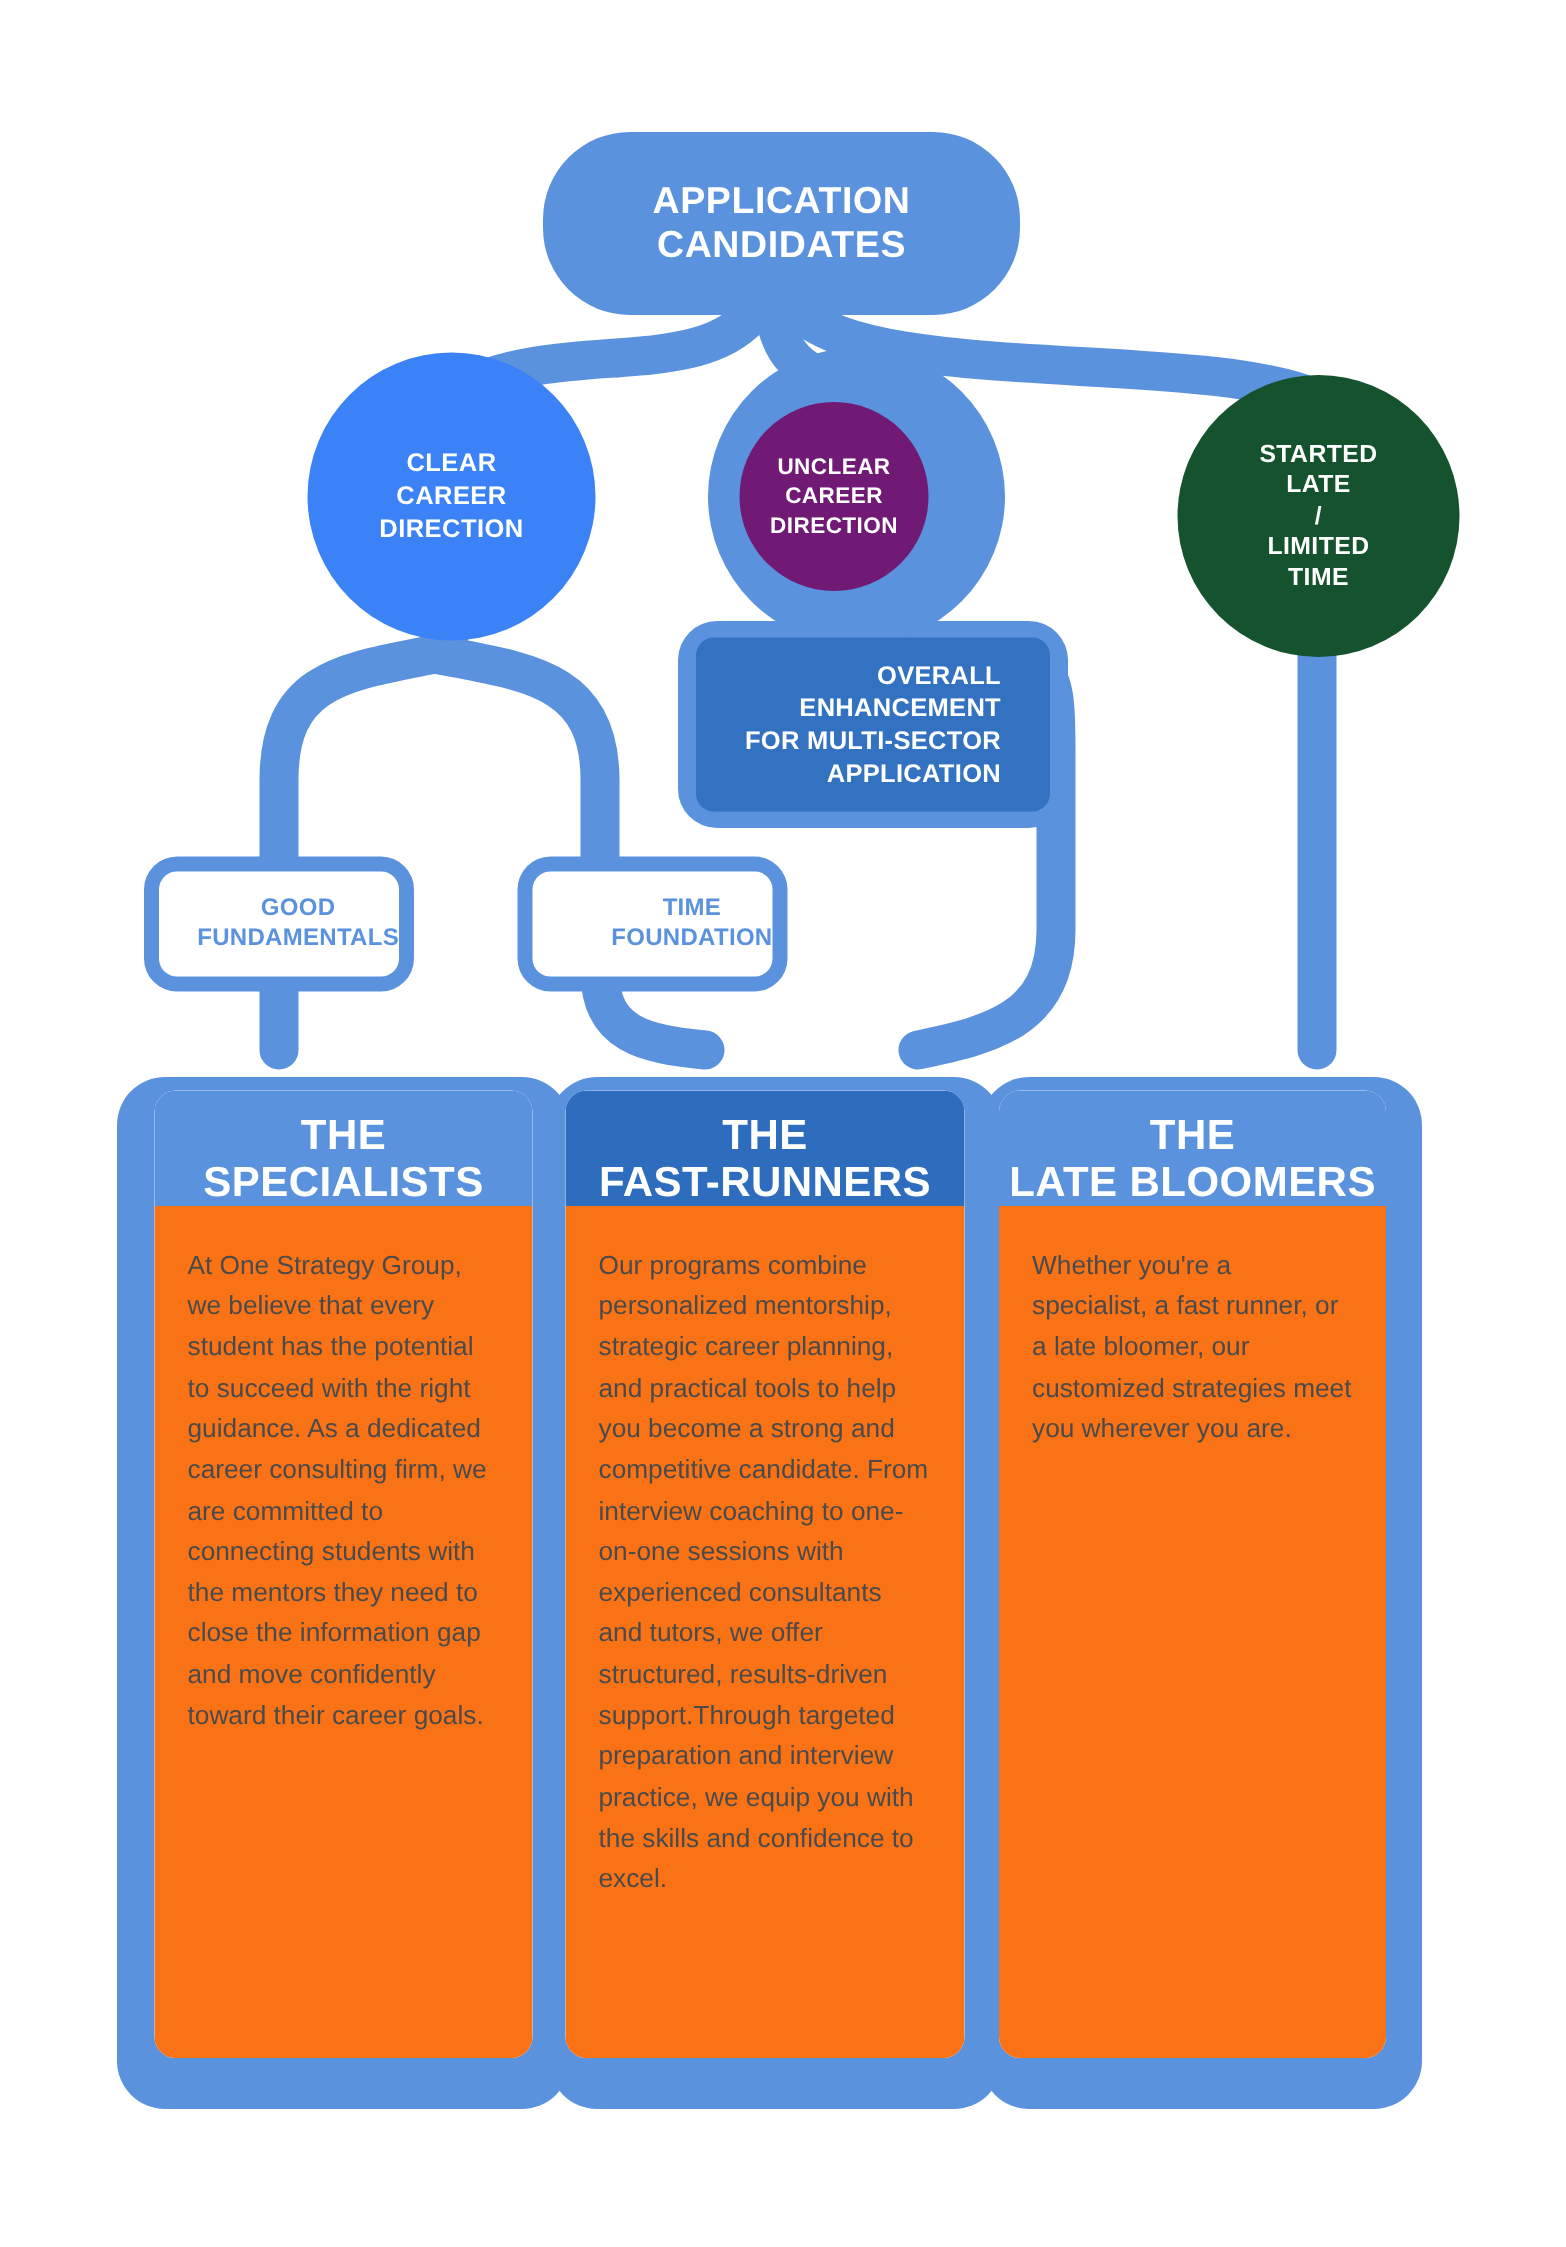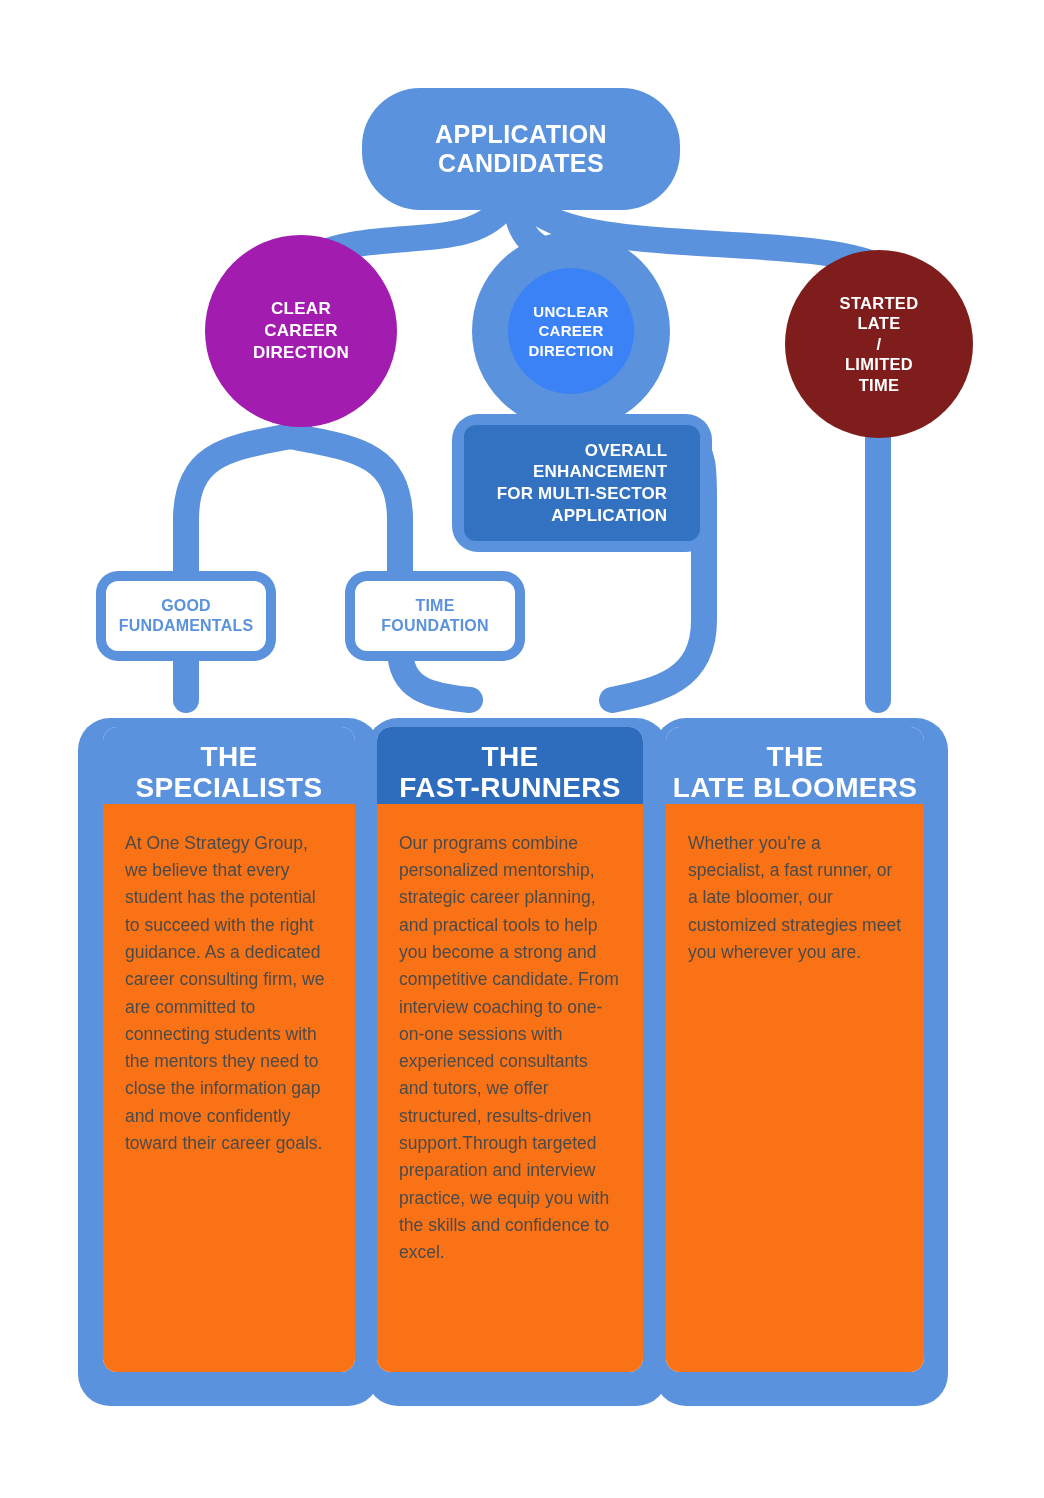--- a/index.html
+++ b/index.html
@@ -73,49 +73,49 @@
     font-size: 17px;
     font-weight: bold;
     line-height: 1.3;
     letter-spacing: 0.3px;
   }
   #circle-clear {
     left: 205px;
     top: 235px;
     width: 192px;
     height: 192px;
-    background: #a21caf;
+    background: #3b82f6;
   }
   #circle-unclear-outer {
     left: 472px;
     top: 232px;
     width: 198px;
     height: 198px;
     background: #5b92dd;
     border-radius: 50%;
     position: absolute;
     z-index: 2;
   }
   #circle-unclear {
-    left: 508px;
+    left: 493px;
     top: 268px;
     width: 126px;
     height: 126px;
-    background: #3b82f6;
+    background: #701a75;
   }
   #circle-unclear .node-label {
     font-size: 15px;
     line-height: 1.28;
   }
   #circle-started {
     left: 785px;
     top: 250px;
     width: 188px;
     height: 188px;
-    background: #7f1d1d;
+    background: #14532d;
   }
   #circle-started .node-label {
     font-size: 16.5px;
     line-height: 1.24;
   }
 
   
   #overall-box {
     left: 464px;
     top: 425px;
@@ -131,20 +131,21 @@
     font-weight: bold;
     line-height: 1.27;
     letter-spacing: 0.2px;
   }
 
   
   .tag-node {
     background: #ffffff;
     border-radius: 12px;
     color: #5b92dd;
+    justify-content: flex-end;
   }
   .tag-node .node-label {
     font-size: 16px;
     font-weight: bold;
     line-height: 1.25;
     letter-spacing: 0.2px;
   }
   #tag-good {
     left: 106px;
     top: 581px;

